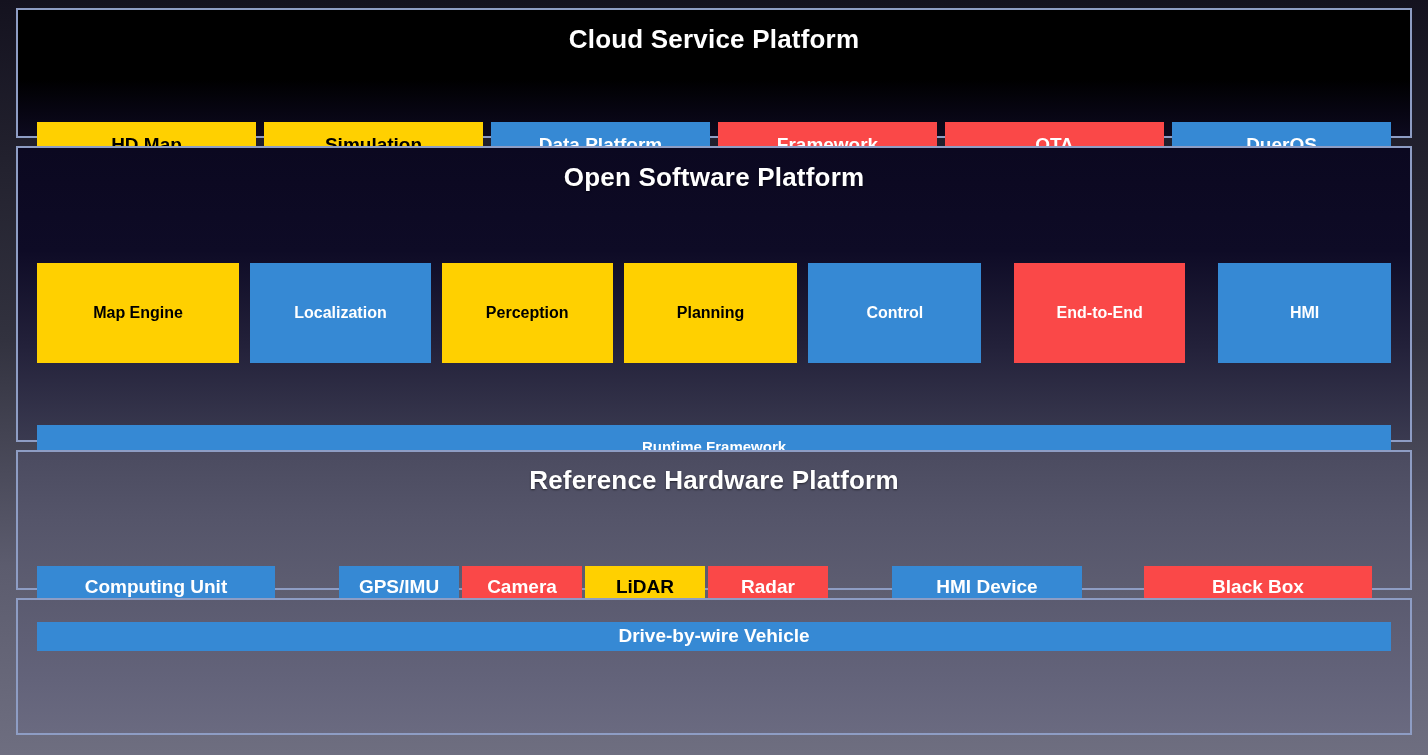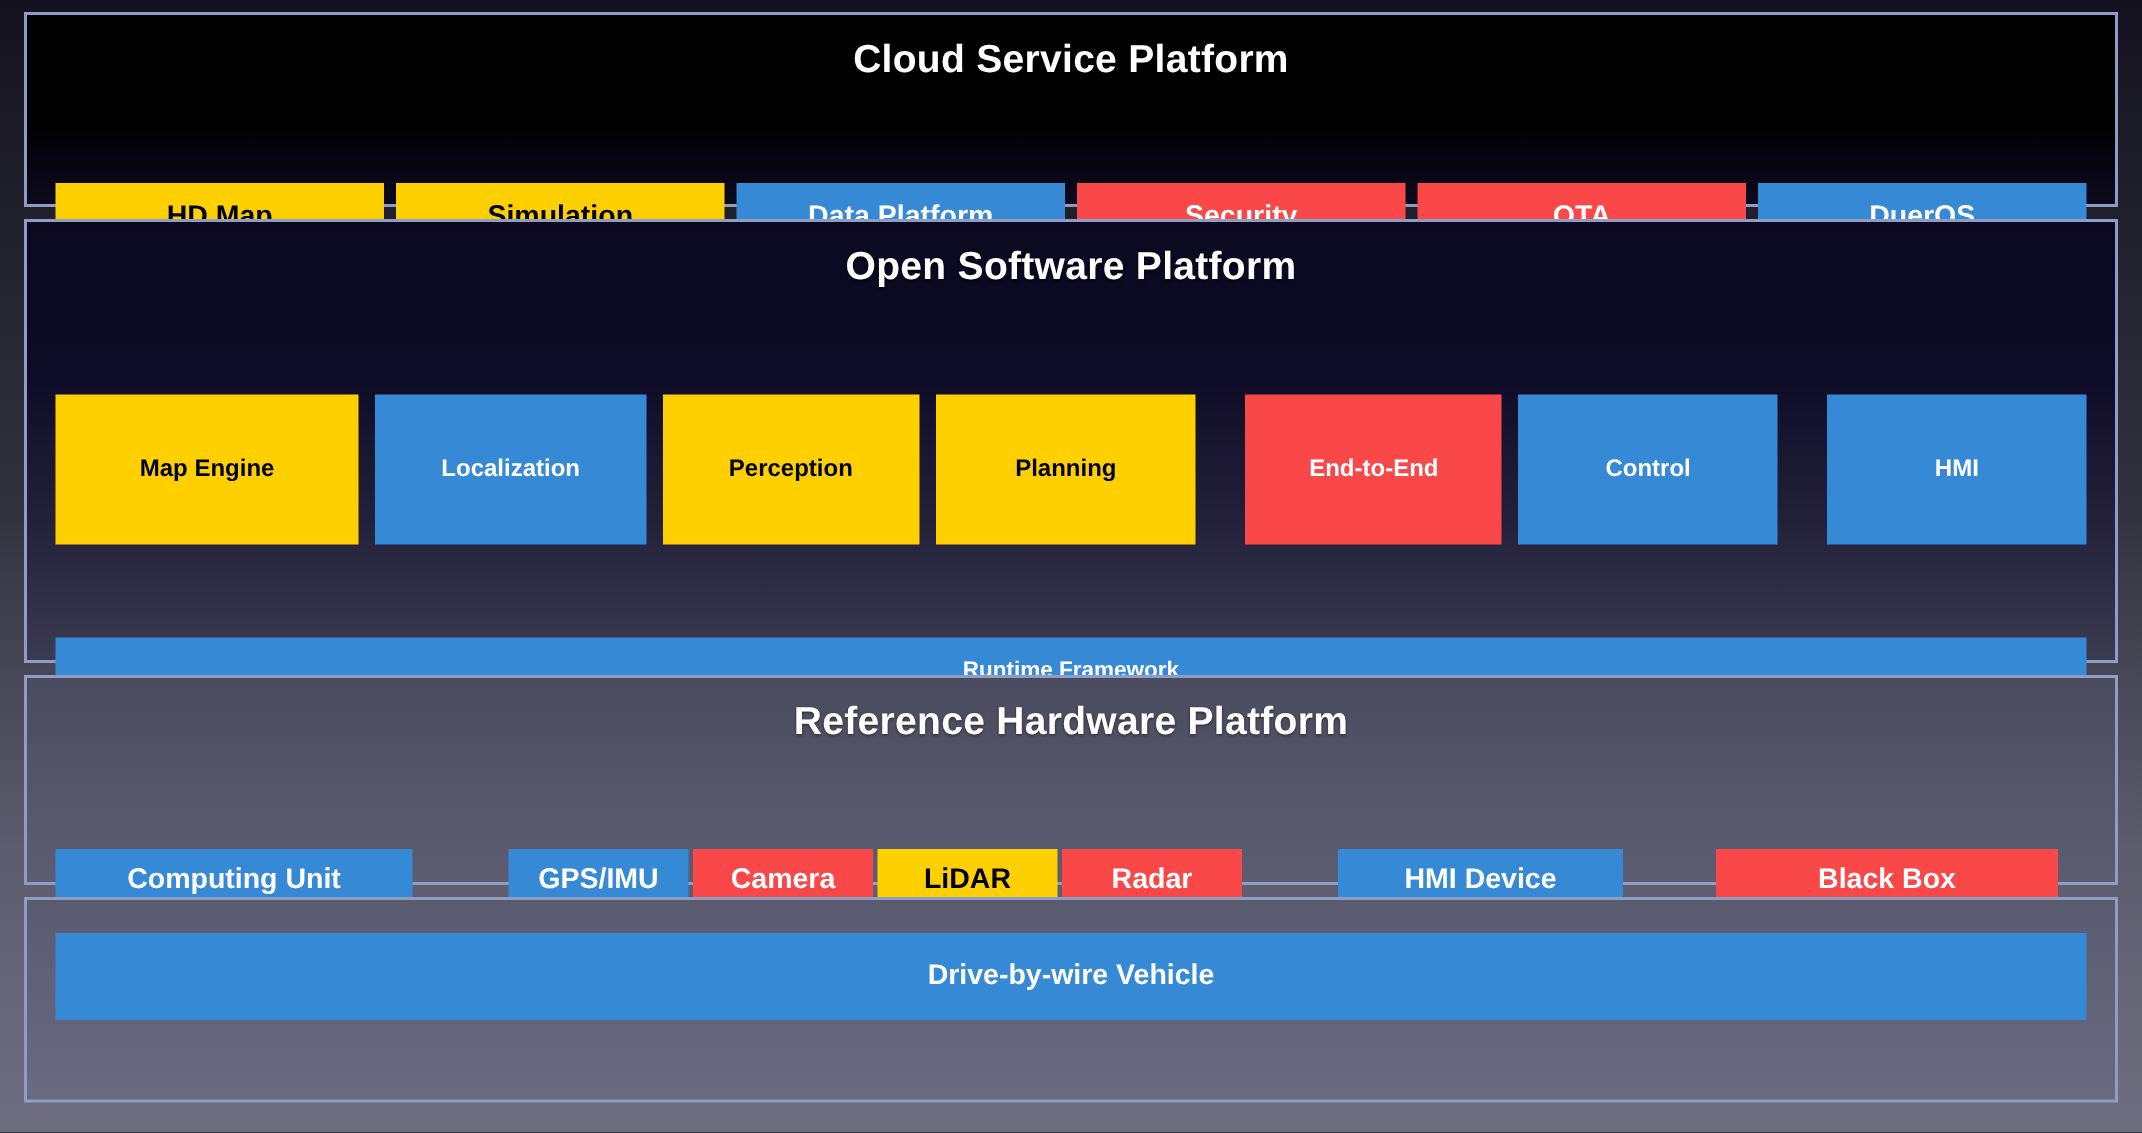--- a/index.html
+++ b/index.html
@@ -117,21 +117,21 @@
   }
   .layer-vehicle .layer-title {
     font-size: 26px;
     margin-top: 18px;
   }
   .layer-vehicle .veh-row {
     padding: 0 19px;
     margin-top: 22px;
   }
   .layer-vehicle .veh-box {
-    height: 58px;
+    height: 29px;
     width: 100%;
   }
 
   
   .box {
     display: flex;
     align-items: center;
     justify-content: center;
     text-align: center;
     font-weight: bold;
@@ -150,36 +150,36 @@
 <body>
 
 <div id="stage">
 
   <section class="layer layer-cloud">
     <div class="layer-title">Cloud Service Platform</div>
     <div class="row">
       <div class="box cell yellow">HD Map</div>
       <div class="box cell yellow">Simulation</div>
       <div class="box cell blue">Data Platform</div>
-      <div class="box cell red">Security</div>
+      <div class="box cell red">Framework</div>
       <div class="box cell red">OTA</div>
       <div class="box cell blue">DuerOS</div>
     </div>
   </section>
 
   <section class="layer layer-software">
     <div class="layer-title">Open Software Platform</div>
 
     <div class="mod-row">
       <div class="box mod yellow" style="width:207px">Map Engine</div>
       <div class="box mod blue" style="width:185px">Localization</div>
       <div class="box mod yellow" style="width:175px">Perception</div>
       <div class="box mod yellow" style="width:178px">Planning</div>
+      <div class="box mod blue" style="width:177px">Control</div>
       <div class="box mod red" style="width:175px;margin-left:22px">End-to-End</div>
-      <div class="box mod blue" style="width:177px">Control</div>
       <div class="box mod blue" style="width:177px;margin-left:22px">HMI</div>
     </div>
 
     <div class="bar-row">
       <div class="box bar blue">Runtime Framework</div>
     </div>
     <div class="bar-row second">
       <div class="box bar blue">RTOS</div>
     </div>
   </section>

